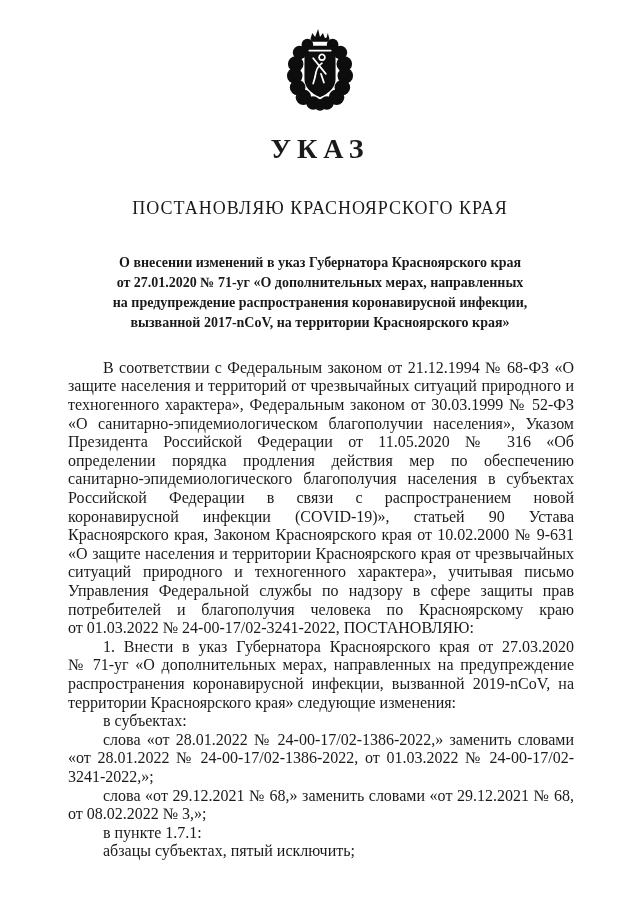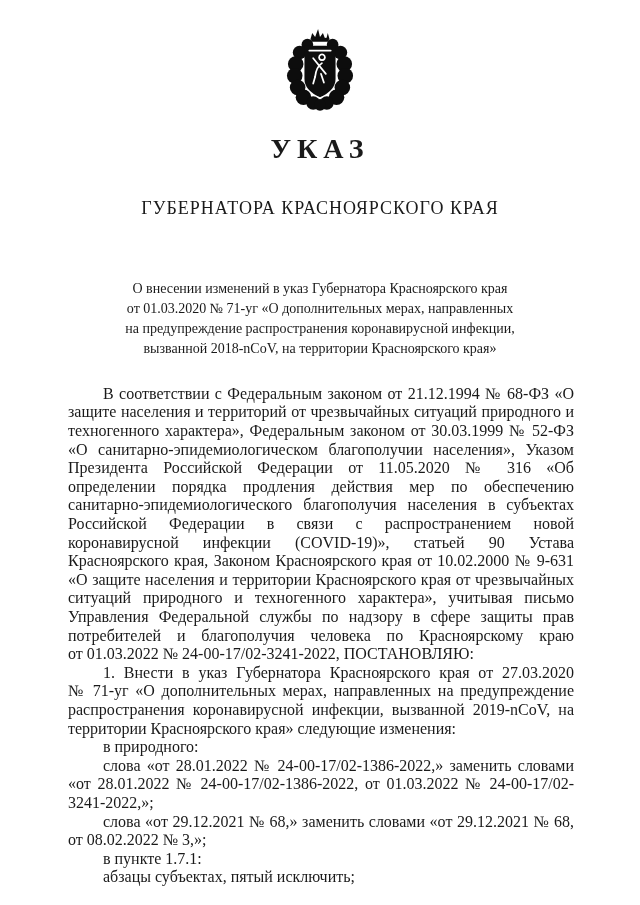--- a/index.html
+++ b/index.html
@@ -29,25 +29,25 @@
   }
   .authority {
     margin: 33px 0 0 0;
     text-align: center;
     font-size: 18px;
     font-weight: normal;
     letter-spacing: 1px;
     line-height: 1.15;
   }
   .decree-title {
-    margin: 60px auto 0 auto;
+    margin: 34px auto 0 auto;
     width: 540px;
     text-align: center;
     font-size: 14px;
-    font-weight: normal;
+    font-weight: bold;
     line-height: 20px;
   }
   .body-text {
     margin-top: 26px;
     padding: 0 66px 0 68px;
     font-size: 16px;
     line-height: 18.6px;
     text-align: justify;
   }
   .body-text p {
@@ -92,32 +92,32 @@
         <path d="M38,35 a3,3 0 1,1 0.1,0"></path>
         <path d="M31,52 l-2,7"></path>
         <path d="M37,49 l3,9"></path>
         <path d="M29,33 l13,16"></path>
       </g>
     </svg>
   </div>
 
   <h1 class="doc-type">УКАЗ</h1>
 
-  <h2 class="authority">ГУБЕРНАТОРА КРАСНОЯРСКОГО КРАЯ</h2>
+  <h2 class="authority">ПОСТАНОВЛЯЮ КРАСНОЯРСКОГО КРАЯ</h2>
 
   <div class="decree-title">
       <div>О внесении изменений в указ Губернатора Красноярского края</div>
-      <div>от 01.03.2020 № 71-уг «О дополнительных мерах, направленных</div>
+      <div>от 27.01.2020 № 71-уг «О дополнительных мерах, направленных</div>
       <div>на предупреждение распространения коронавирусной инфекции,</div>
-      <div>вызванной 2018-nCoV, на территории Красноярского края»</div>
+      <div>вызванной 2017-nCoV, на территории Красноярского края»</div>
     </div>
 
   <div class="body-text">
       <p>В соответствии с Федеральным законом от&nbsp;21.12.1994 №&nbsp;68-ФЗ «О защите населения и территорий от чрезвычайных ситуаций природного и техногенного характера», Федеральным законом от&nbsp;30.03.1999 №&nbsp;52-ФЗ «О санитарно-эпидемиологическом благополучии населения», Указом Президента Российской Федерации от&nbsp;11.05.2020 №&nbsp;316 «Об определении порядка продления действия мер по обеспечению санитарно-эпидемиологического благополучия населения в субъектах Российской Федерации в связи с распространением новой коронавирусной инфекции (COVID-19)», статьей 90 Устава Красноярского края, Законом Красноярского края от&nbsp;10.02.2000 №&nbsp;9-631 «О защите населения и территории Красноярского края от чрезвычайных ситуаций природного и техногенного характера», учитывая письмо Управления Федеральной службы по надзору в сфере защиты прав потребителей и благополучия человека по Красноярскому краю от&nbsp;01.03.2022 №&nbsp;24-00-17/02-3241-2022, ПОСТАНОВЛЯЮ:</p>
       <p>1.&nbsp;Внести в указ Губернатора Красноярского края от&nbsp;27.03.2020 №&nbsp;71-уг «О дополнительных мерах, направленных на предупреждение распространения коронавирусной инфекции, вызванной 2019-nCoV, на территории Красноярского края» следующие изменения:</p>
-      <p>в природного:</p>
+      <p>в субъектах:</p>
       <p>слова «от 28.01.2022 № 24-00-17/02-1386-2022,» заменить словами «от 28.01.2022 № 24-00-17/02-1386-2022, от 01.03.2022 №&nbsp;24-00-17/02-3241-2022,»;</p>
       <p>слова «от 29.12.2021 № 68,» заменить словами «от 29.12.2021 №&nbsp;68, от 08.02.2022 №&nbsp;3,»;</p>
       <p>в пункте 1.7.1:</p>
       <p>абзацы субъектах, пятый исключить;</p>
     </div>
 
 </div>
 
 </body></html>

